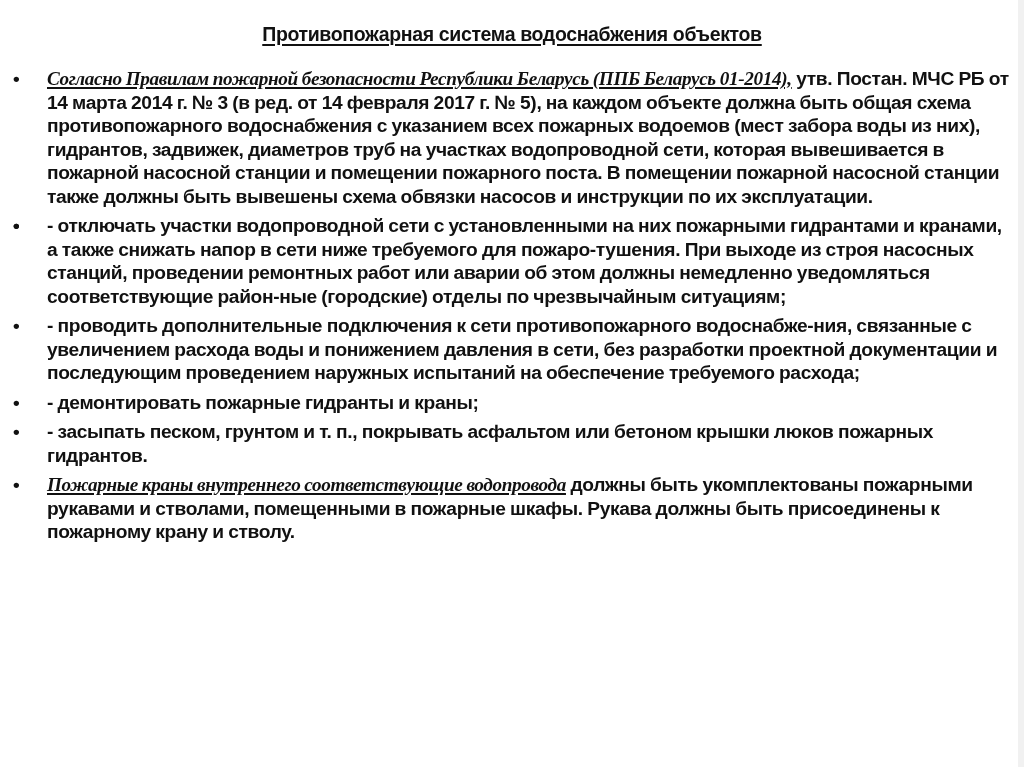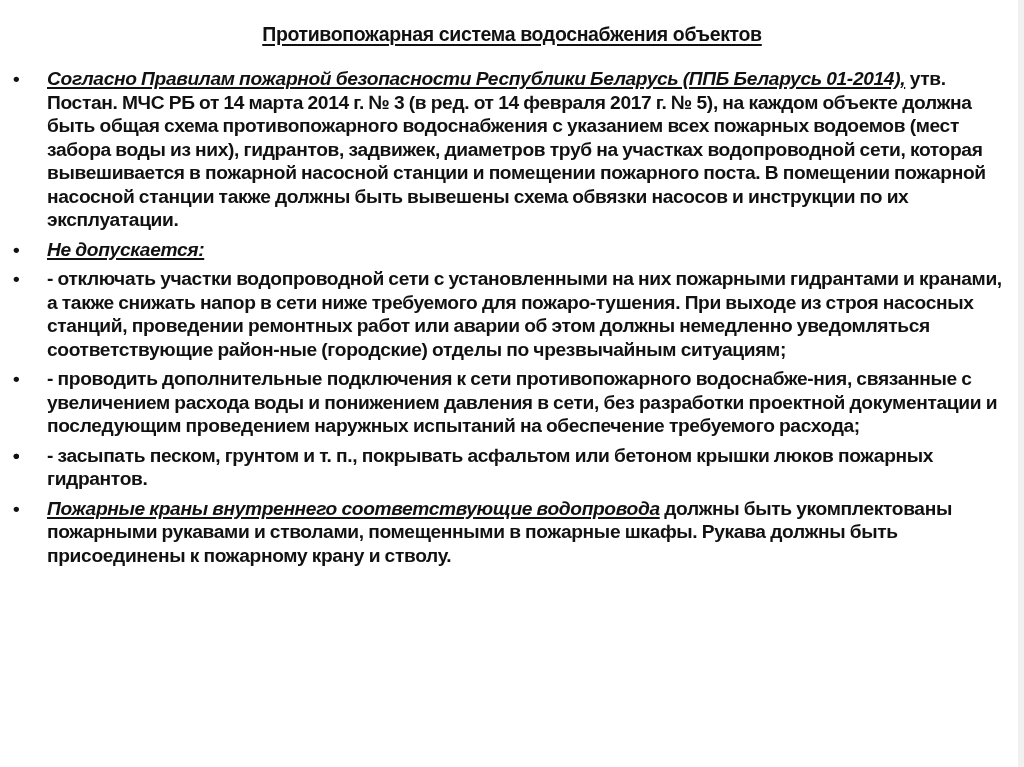--- a/index.html
+++ b/index.html
@@ -62,48 +62,50 @@
       position: absolute;
       left: 13px;
       top: 0;
       font-size: 19px;
     }
     .em-u {
       font-style: italic;
       text-decoration: underline;
       text-decoration-thickness: 1.5px;
       text-underline-offset: 2px;
+      font-family: Liberation Serif, serif;
     }
   </style>
 </head>
 <body>
 
 <div class="edge-strip"></div>
 
 <h1 class="slide-title">Противопожарная система водоснабжения объектов</h1>
 
 <ul class="bullets">
   <li class="bullet-item">
     <span class="bullet-dot">•</span>
     <span class="em-u">Согласно Правилам пожарной безопасности Республики Беларусь (ППБ Беларусь 01-2014),</span><span> утв. Постан. МЧС РБ от 14 марта 2014 г. № 3 (в ред. от 14 февраля 2017 г. № 5), на каждом объекте должна быть общая схема противопожарного водоснабжения с указанием всех пожарных водоемов (мест забора воды из них), гидрантов, задвижек, диаметров труб на участках водопроводной сети, которая вывешивается в пожарной насосной станции и помещении пожарного поста. В помещении пожарной насосной станции также должны быть вывешены схема обвязки насосов и инструкции по их эксплуатации.</span>
   </li>
   <li class="bullet-item">
     <span class="bullet-dot">•</span>
-    <span class="em-u">Не допускается:</span><span></span>
+    <span></span>
   </li>
   <li class="bullet-item">
     <span class="bullet-dot">•</span>
     <span>- отключать участки водопроводной сети с установленными на них пожарными гидрантами и кранами, а также снижать напор в сети ниже требуемого для пожаро-тушения. При выходе из строя насосных станций, проведении ремонтных работ или аварии об этом должны немедленно уведомляться соответствующие район-ные (городские) отделы по чрезвычайным ситуациям;</span>
   </li>
   <li class="bullet-item">
     <span class="bullet-dot">•</span>
     <span>- проводить дополнительные подключения к сети противопожарного водоснабже-ния, связанные с увеличением расхода воды и понижением давления в сети, без разработки проектной документации и последующим проведением наружных испытаний на обеспечение требуемого расхода;</span>
   </li>
   <li class="bullet-item">
     <span class="bullet-dot">•</span>
+    <span>- демонтировать пожарные гидранты и краны;</span>
   </li>
   <li class="bullet-item">
     <span class="bullet-dot">•</span>
     <span>- засыпать песком, грунтом и т. п., покрывать асфальтом или бетоном крышки люков пожарных гидрантов.</span>
   </li>
   <li class="bullet-item">
     <span class="bullet-dot">•</span>
     <span class="em-u">Пожарные краны внутреннего соответствующие водопровода</span><span> должны быть укомплектованы пожарными рукавами и стволами, помещенными в пожарные шкафы. Рукава должны быть присоединены к пожарному крану и стволу.</span>
   </li>
 </ul>

